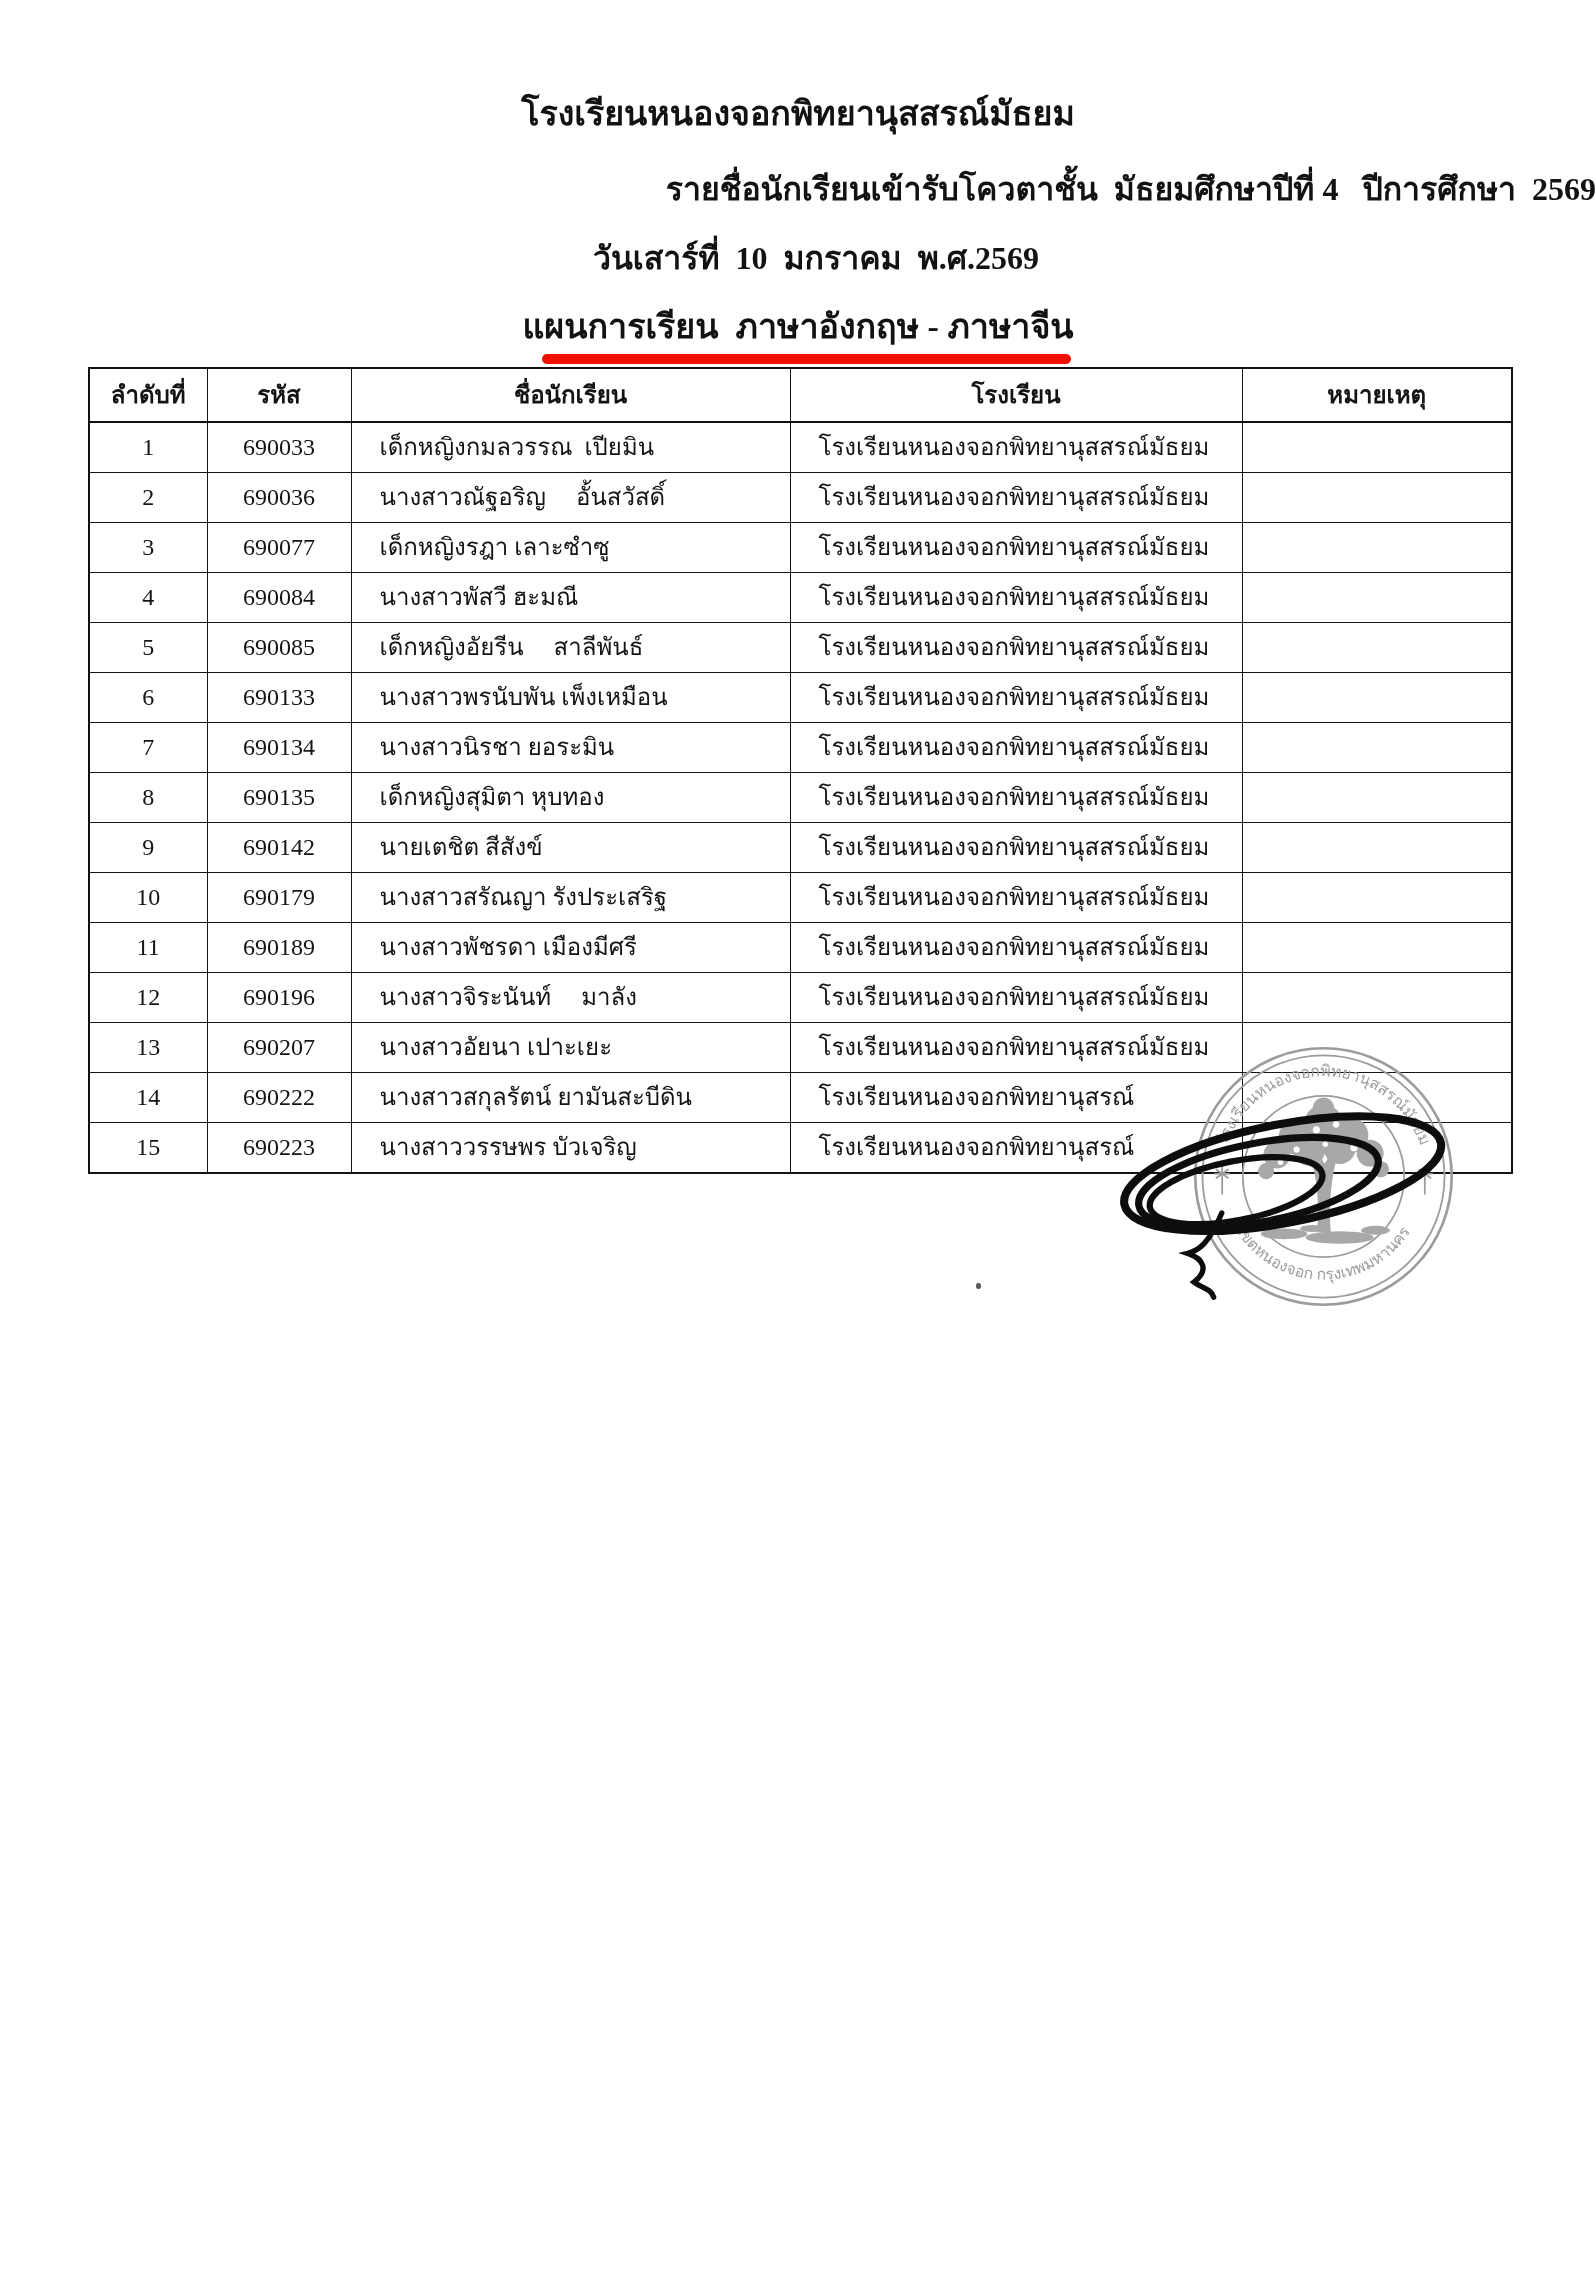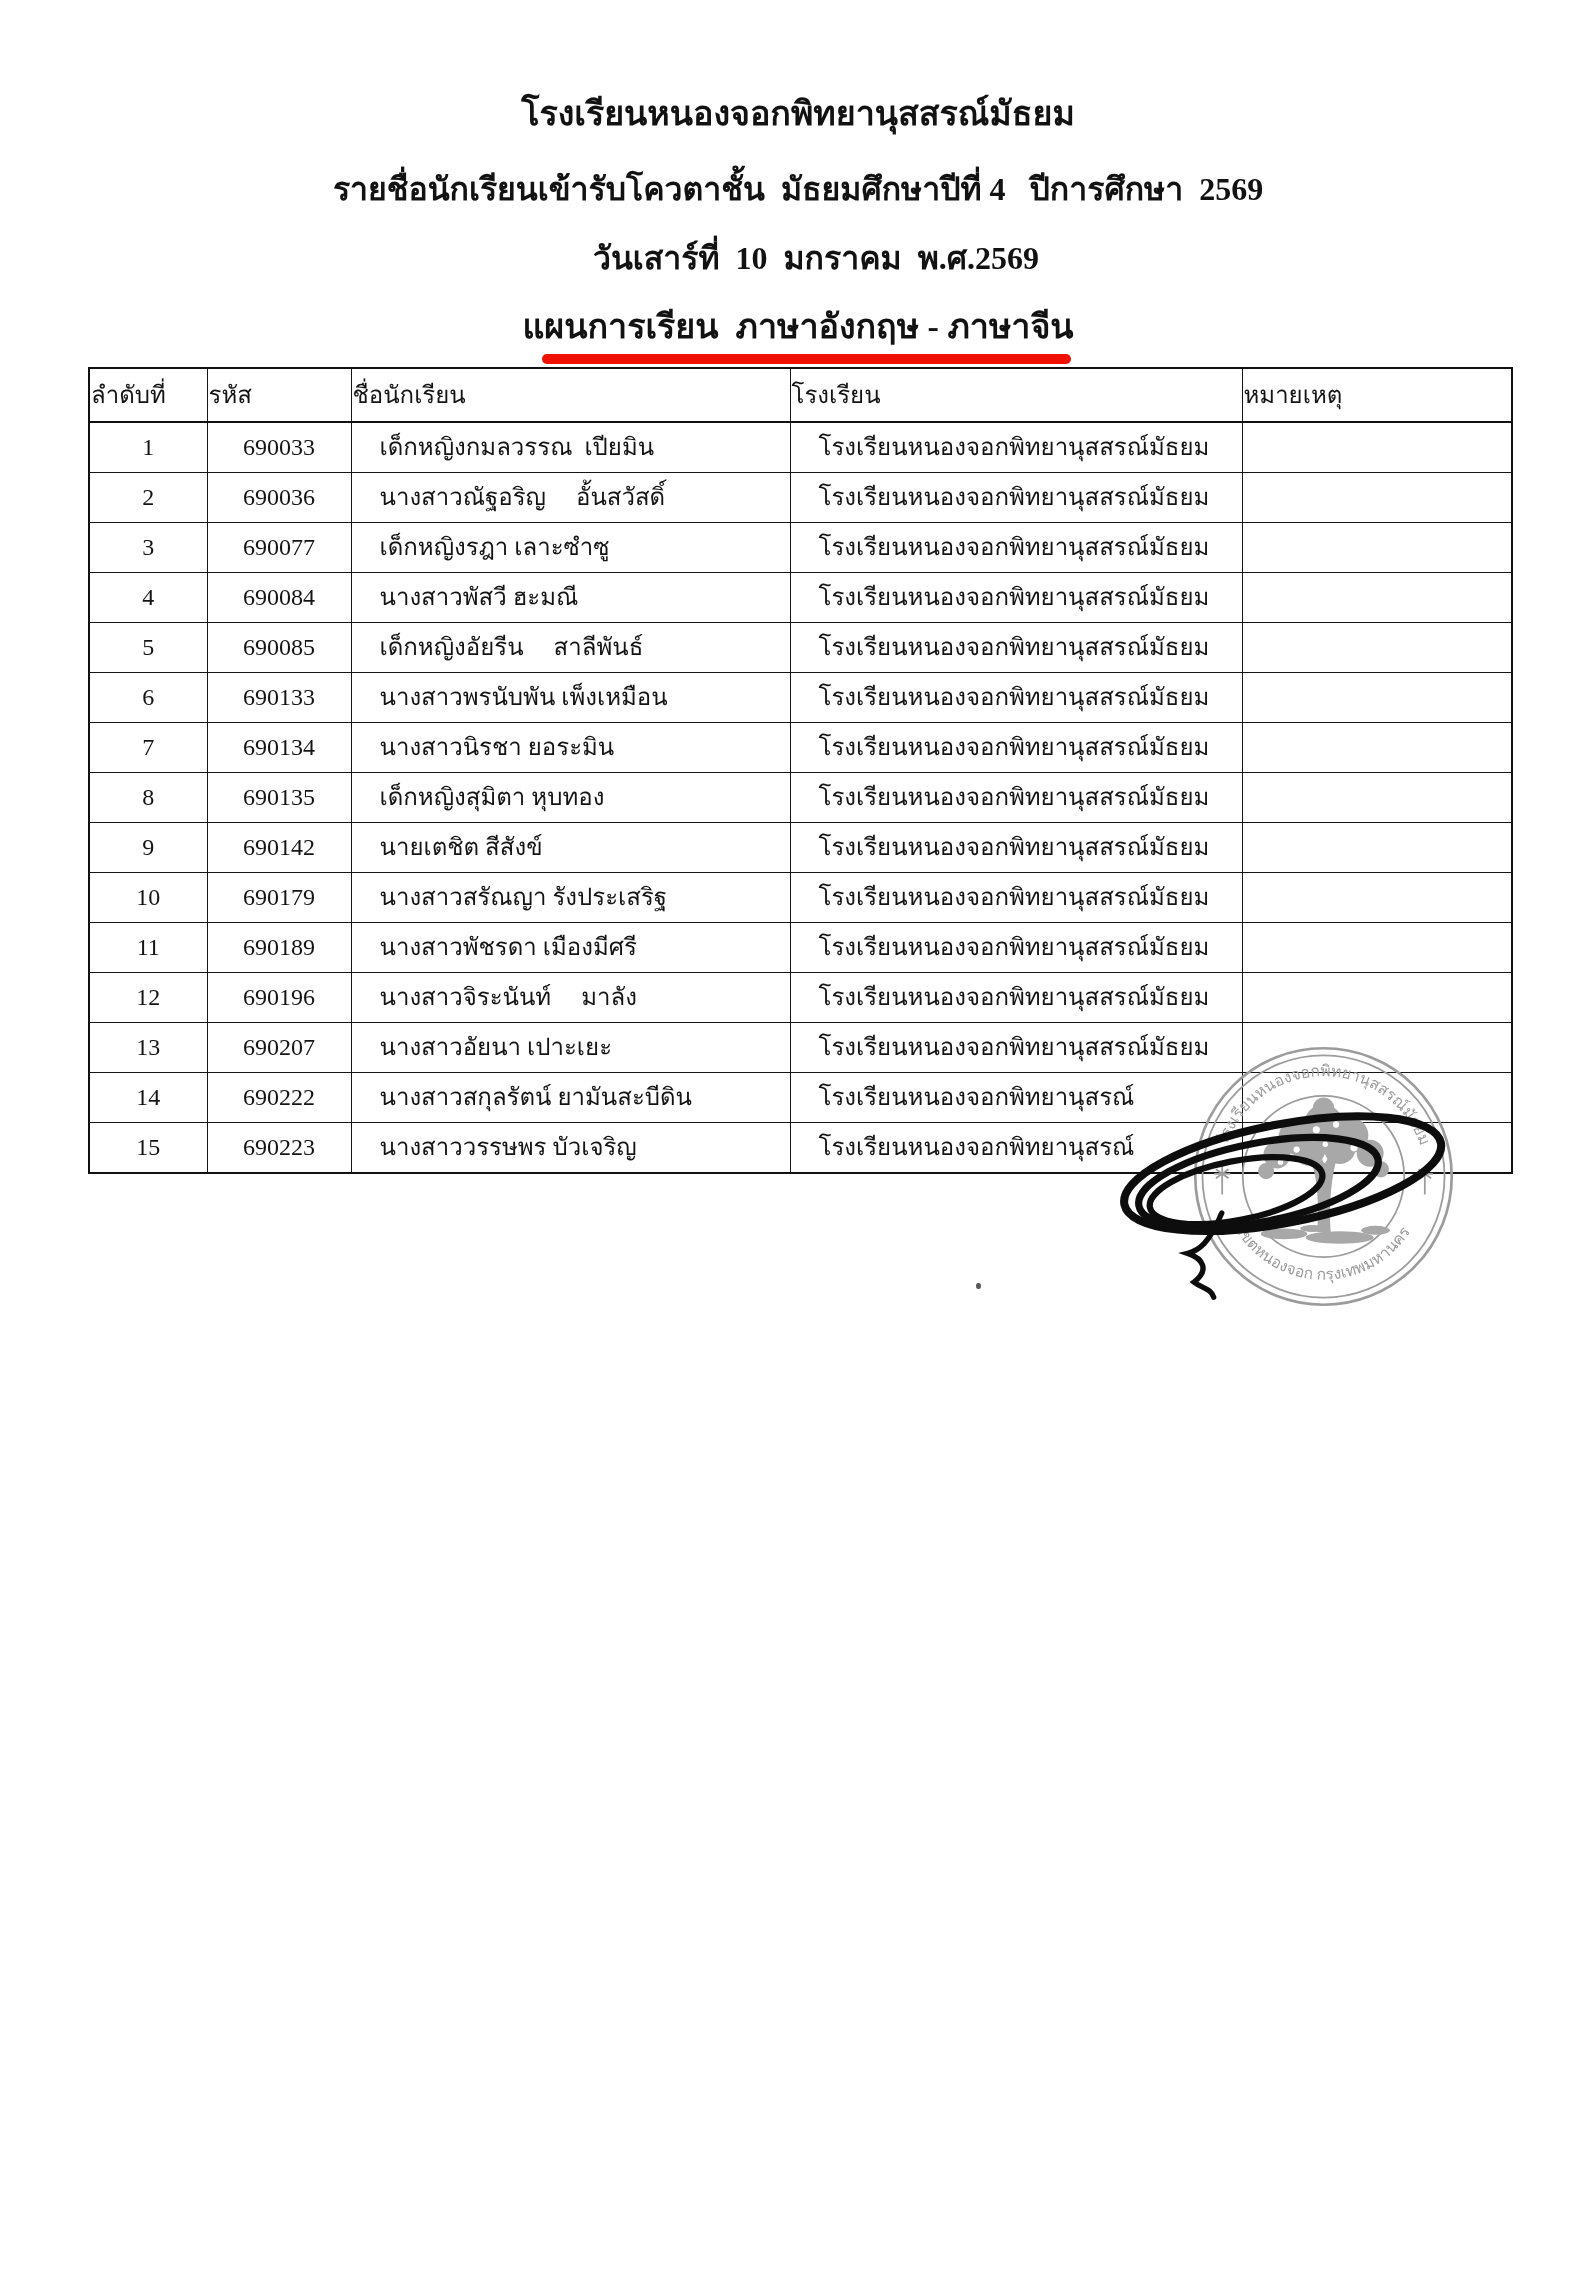--- a/index.html
+++ b/index.html
@@ -6,40 +6,40 @@
   body{
     width:1596px;height:2293px;background:#ffffff;position:relative;
     font-family:"Liberation Serif","DejaVu Serif",serif;color:#141414;
     overflow:hidden;
   }
   .doc-title{
     position:absolute;left:0;width:1596px;text-align:center;
     font-weight:bold;white-space:pre;color:#121212;
   }
   #title-school{top:86px;font-size:34px;}
-  #title-list{top:163px;font-size:32px;}
+  #title-list{top:163px;font-size:32px;text-align:right;}
   #title-date{top:232px;font-size:32px;margin-left:18px;}
   #title-program{top:299px;font-size:34px;font-family:Liberation Serif, serif;}
   .red-underline{
     position:absolute;left:542px;top:354px;width:529px;height:9.9px;
     border-radius:5.4px;
   }
   table.quota{
     position:absolute;left:88px;top:367px;width:1424px;
     border-collapse:collapse;table-layout:fixed;
     border:2.7px solid #111111;
   }
   table.quota th, table.quota td{
     border:1.8px solid #151515;
     font-size:24px;line-height:1.1;
     vertical-align:middle;
     overflow:hidden;white-space:pre;
   }
   table.quota th{
-    height:50px;font-weight:normal;text-align:left;
+    height:50px;font-weight:bold;text-align:center;
     border-bottom:2.7px solid #111111;
   }
   table.quota td{height:47px;}
   .col-no{width:118px;text-align:center;}
   .col-code{width:144px;text-align:center;}
   .col-name{width:439px;text-align:left;}
   .col-school{width:452px;text-align:left;}
   .col-remark{width:270px;}
   td.col-name, td.col-school{padding-left:28px;}
   .seal-svg{position:absolute;left:1189px;top:1042px;}

